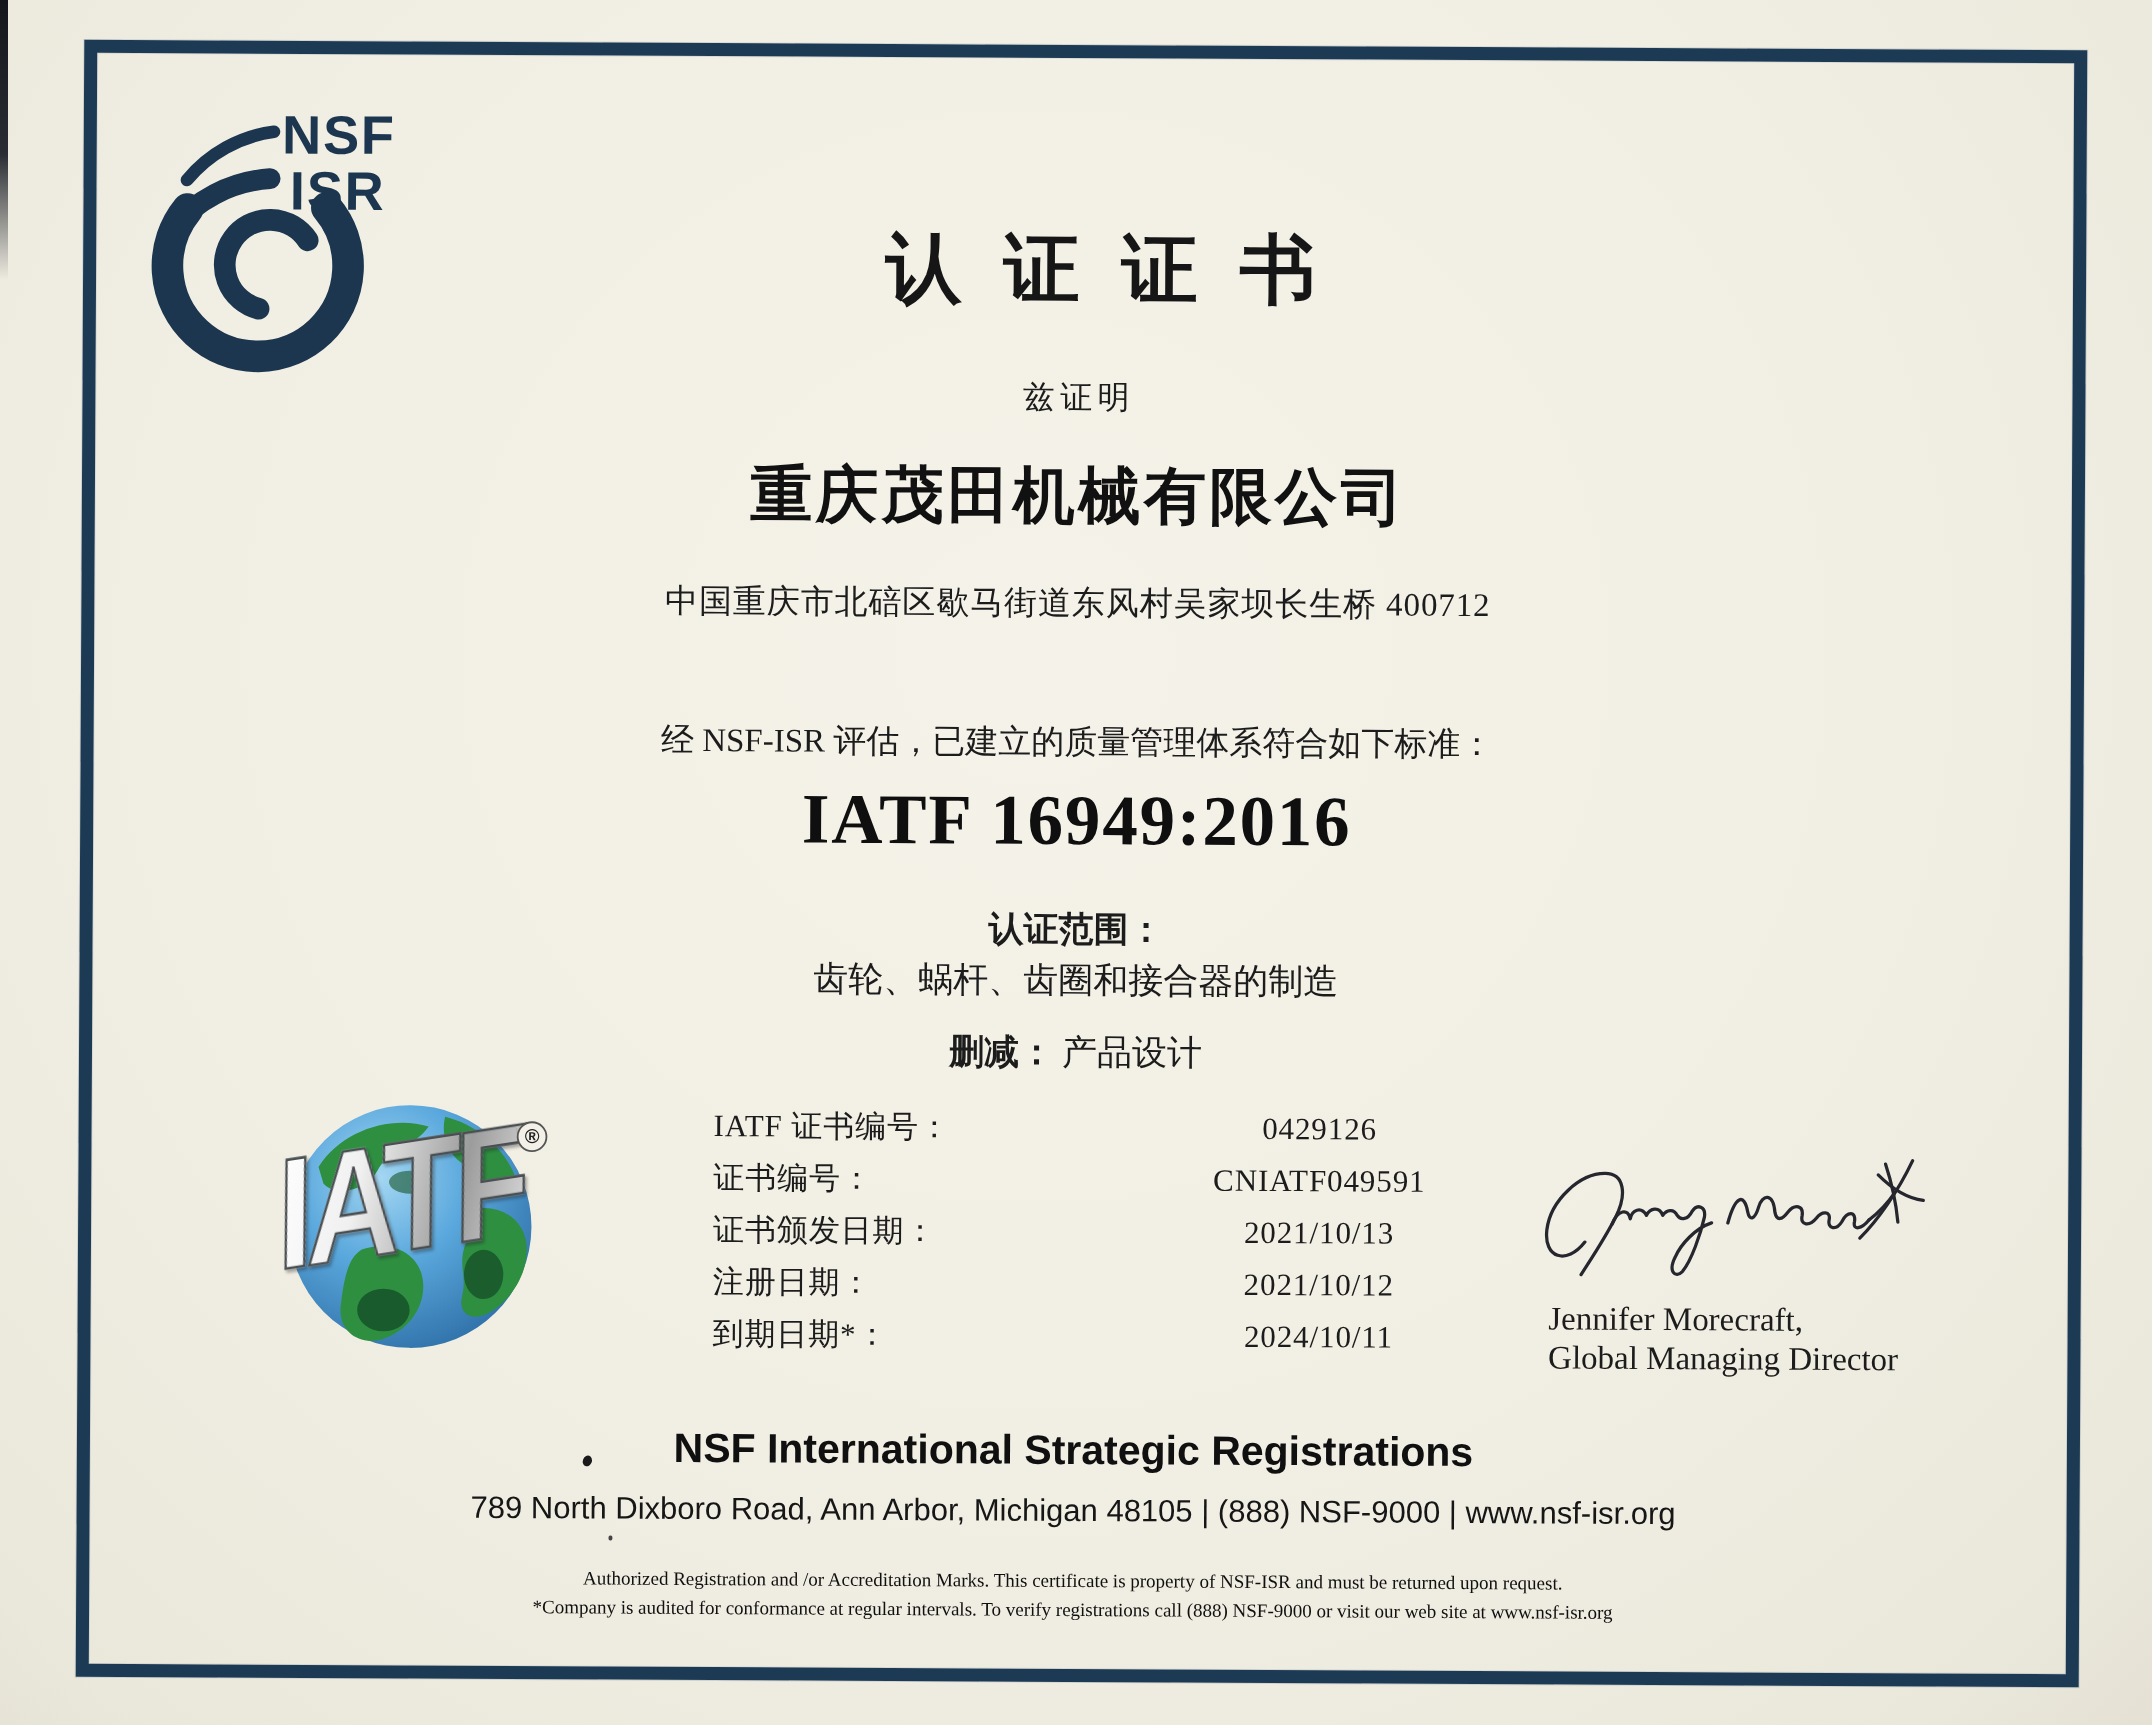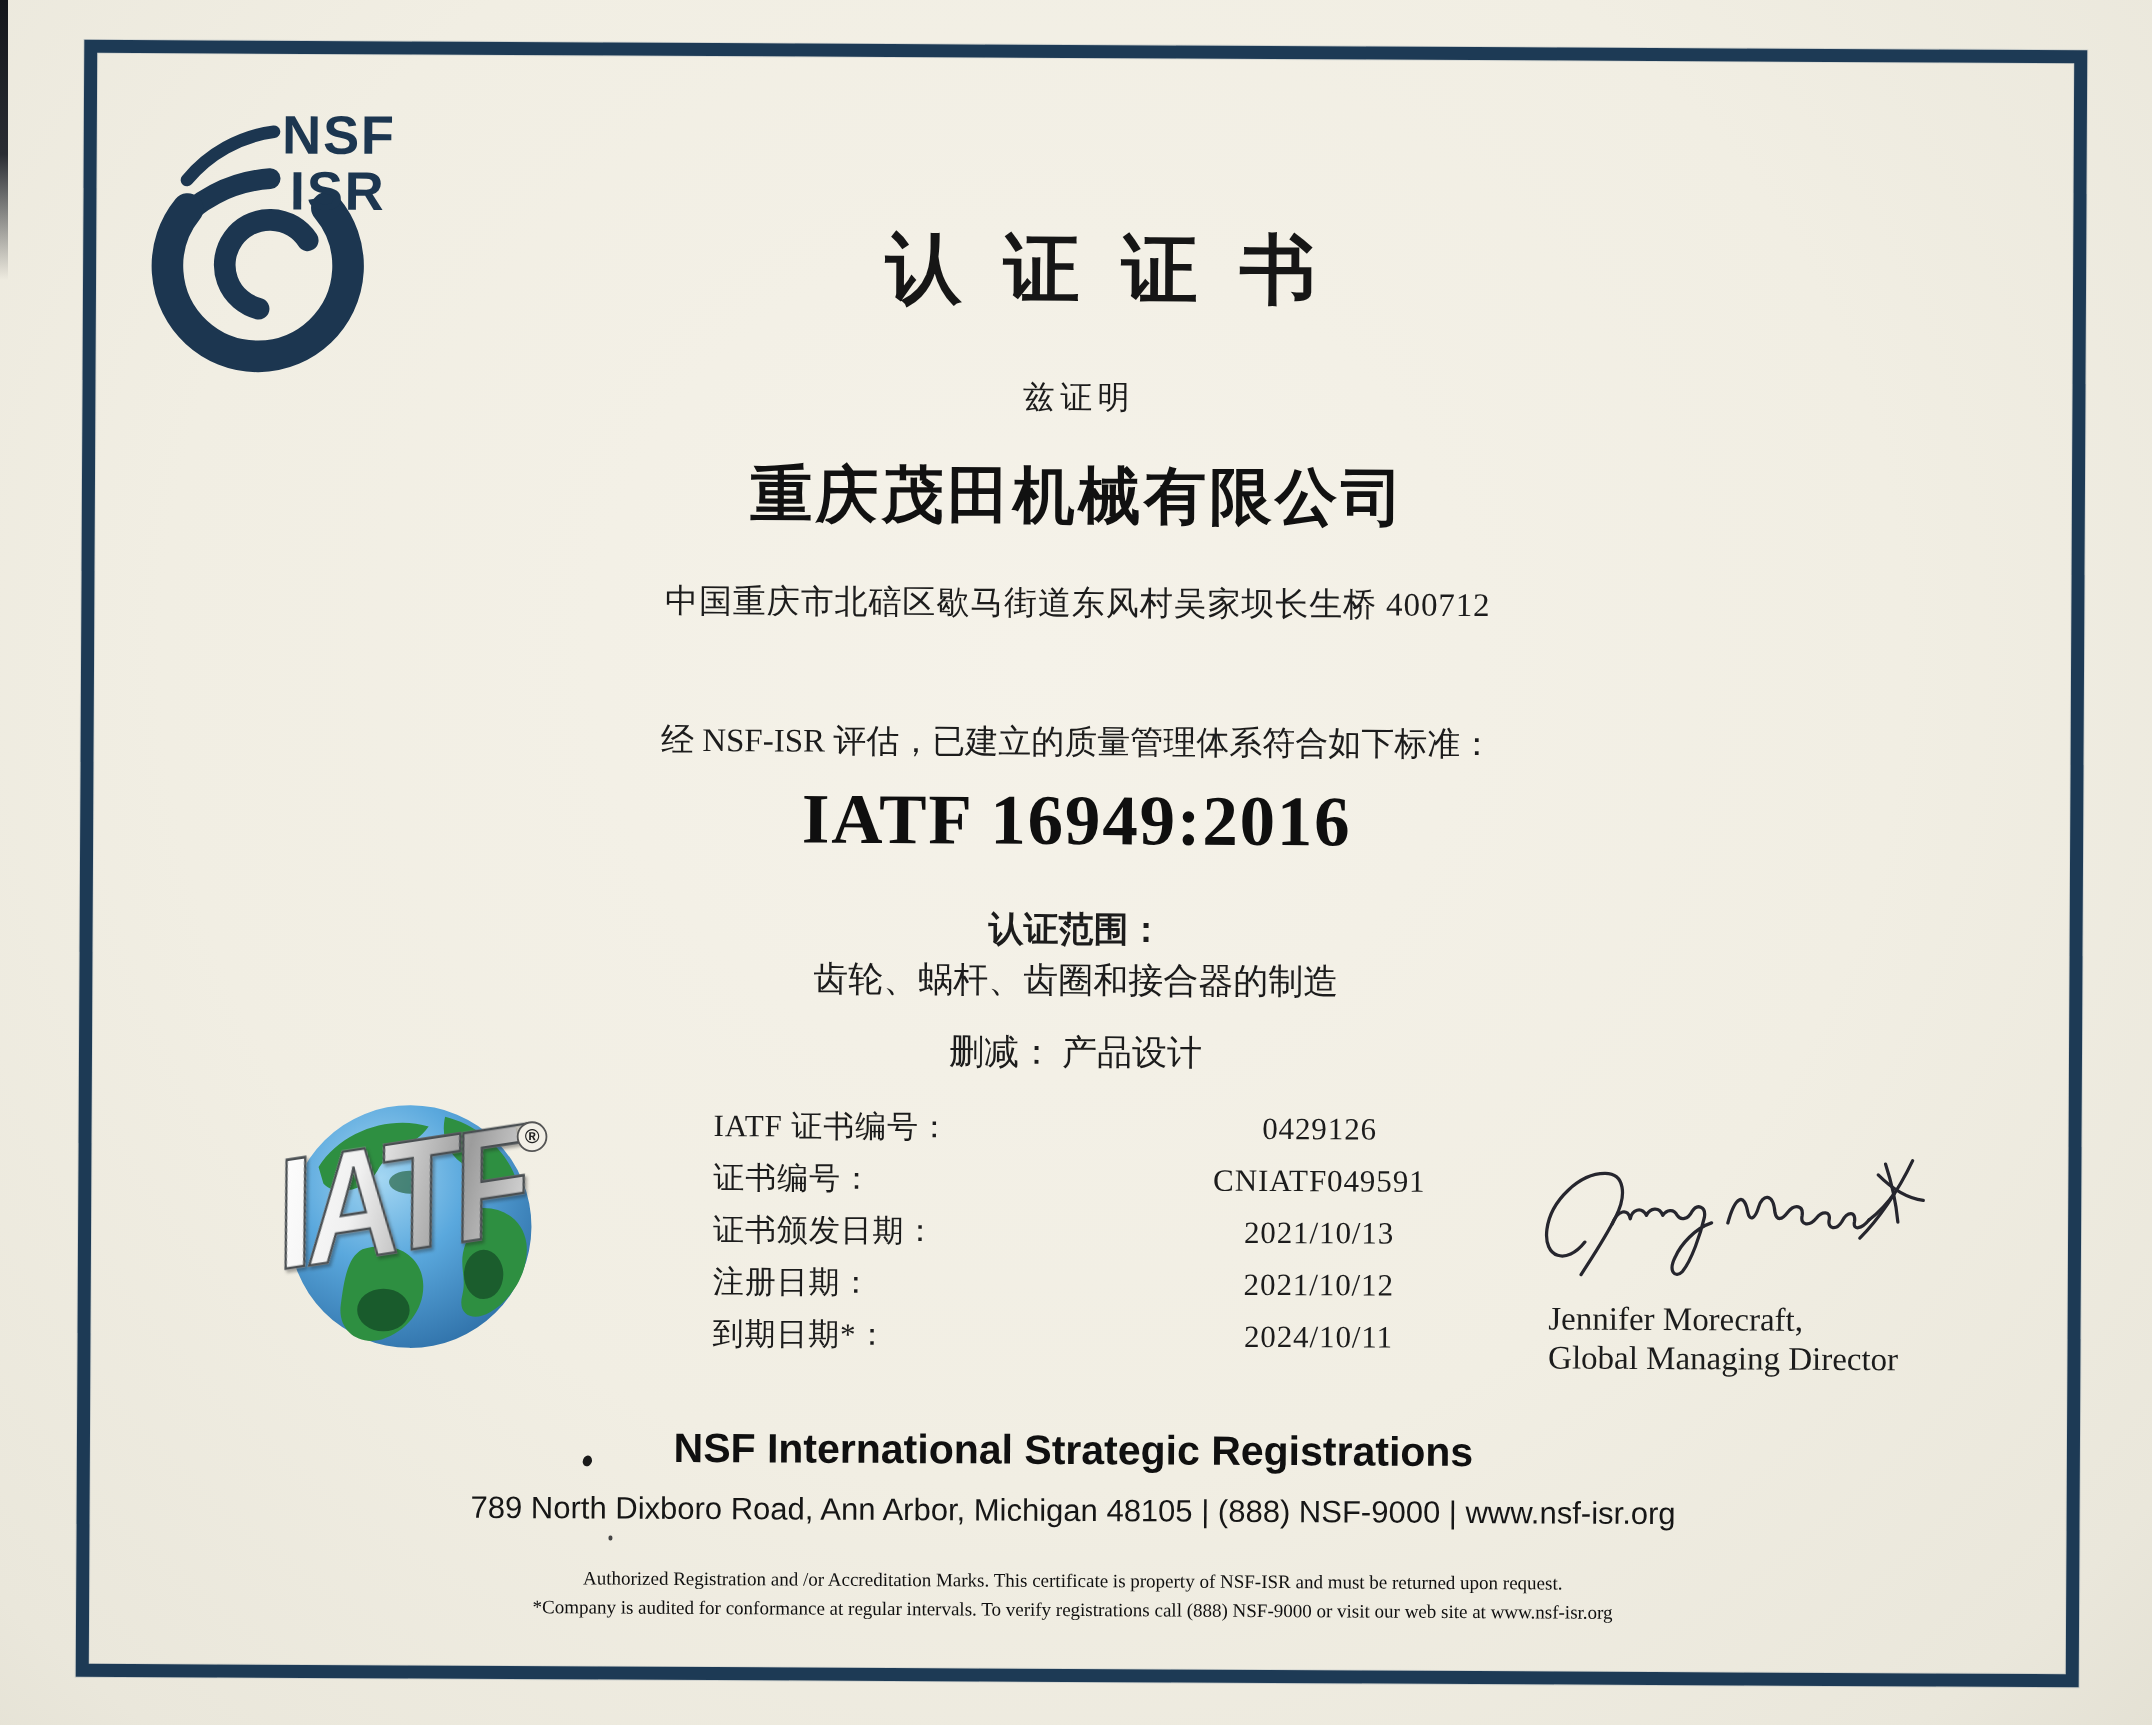--- a/index.html
+++ b/index.html
@@ -34,21 +34,21 @@
   
   .cert-title{top:219px;font-size:76px;font-weight:600;letter-spacing:42px;padding-left:42px;color:#161616;}
   .certify{top:376px;font-size:32px;letter-spacing:5.4px;}
   .company{top:454px;font-size:62px;font-weight:700;letter-spacing:3.6px;color:#111;}
   .address{top:581px;font-size:33px;letter-spacing:0.9px;}
   .statement{top:720px;font-size:33px;}
   .standard{top:780px;font-size:71px;font-weight:700;font-family:"Liberation Serif",serif;letter-spacing:1.8px;color:#0f0f0f;}
   .scope-head{top:906px;font-size:35px;font-weight:700;}
   .scope-text{top:957px;font-size:35px;}
   .exclusion{top:1029px;font-size:35px;}
-  .exclusion .lbl{font-weight:400;}
+  .exclusion .lbl{font-weight:700;}
   .exclusion .txt{margin-left:8px;}
 
   
   .iatf-logo{position:absolute;left:259px;top:1084px;width:299px;height:299px;}
   .iatf-globe{position:absolute;left:30px;top:21px;width:246px;height:250px;}
   .iatf-letters{
     position:absolute;left:-5.4px;top:38px;width:299px;text-align:center;
     font-family:"Liberation Sans",sans-serif;font-style:italic;font-weight:700;
     font-size:156px;letter-spacing:-9px;line-height:1;
     transform:rotate(-9deg) scaleX(0.84);transform-origin:50% 60%;

